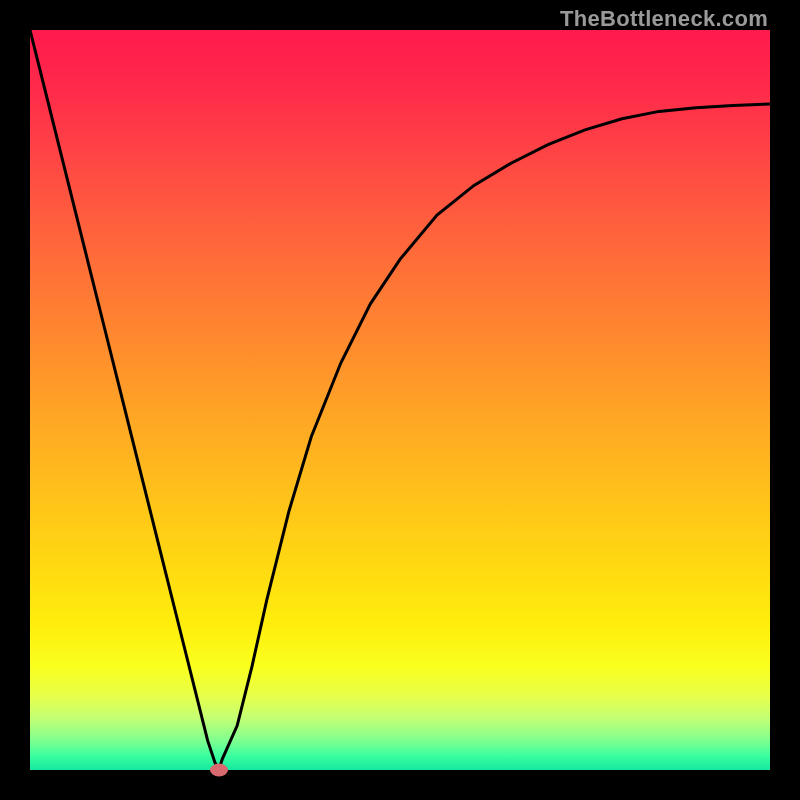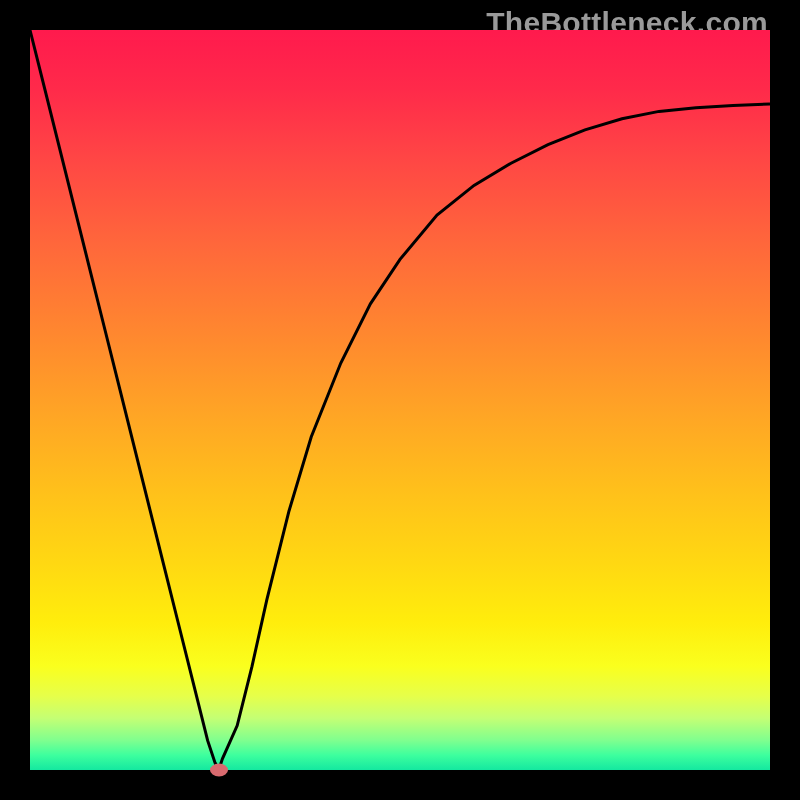--- a/index.html
+++ b/index.html
@@ -39,21 +39,21 @@
       #c4ff74 93%,
       #7fff8f 96%,
       #3dff9e 98%,
       #14e8a0 100%
     );
   }
   .watermark {
     position: absolute;
     top: 6px;
     right: 32px;
-    font-size: 30px;
+    font-size: 22px;
     font-weight: 600;
     color: #9a9a9a;
     letter-spacing: 0.3px;
     user-select: none;
   }
   svg.curve {
     position: absolute;
     left: 0;
     top: 0;
     width: 740px;

